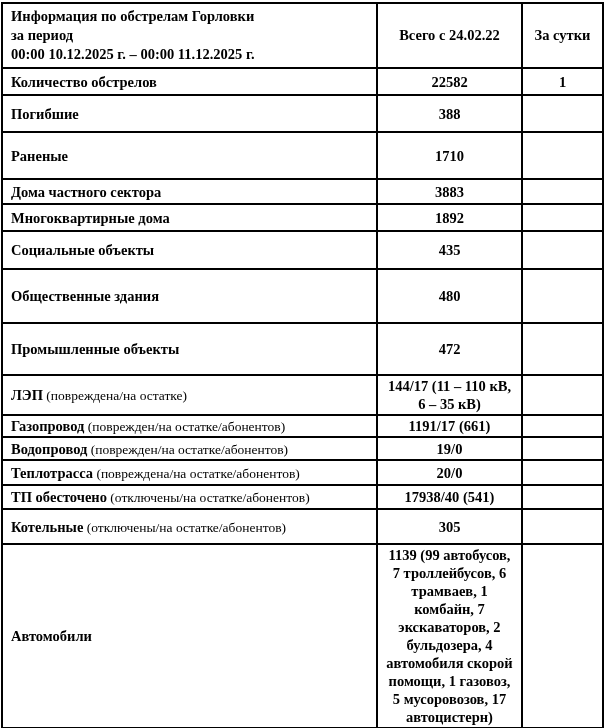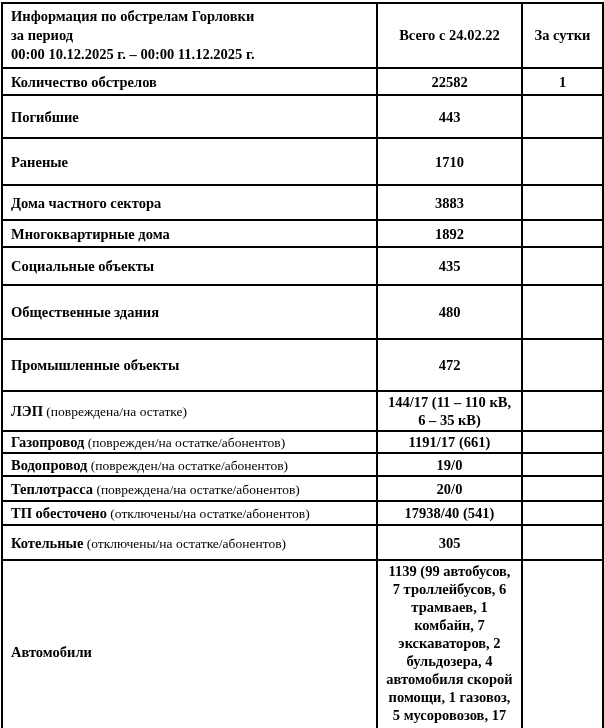--- a/index.html
+++ b/index.html
@@ -74,33 +74,33 @@
       <td class="c2">Всего с 24.02.22</td>
       <td class="c3">За сутки</td>
     </tr>
 
     <tr style="height:27px">
       <td class="c1"><span class="lbl">Количество обстрелов</span><span class="note"></span></td>
       <td class="c2"><span class="val">22582</span></td>
       <td class="c3"><span class="val">1</span></td>
     </tr>
 
-    <tr style="height:43px">
+    <tr style="height:37px">
       <td class="c1"><span class="lbl">Погибшие</span><span class="note"></span></td>
-      <td class="c2"><span class="val">443</span></td>
+      <td class="c2"><span class="val">388</span></td>
       <td class="c3"><span class="val"></span></td>
     </tr>
 
     <tr style="height:47px">
       <td class="c1"><span class="lbl">Раненые</span><span class="note"></span></td>
       <td class="c2"><span class="val">1710</span></td>
       <td class="c3"><span class="val"></span></td>
     </tr>
 
-    <tr style="height:35px">
+    <tr style="height:25px">
       <td class="c1"><span class="lbl">Дома частного сектора</span><span class="note"></span></td>
       <td class="c2"><span class="val">3883</span></td>
       <td class="c3"><span class="val"></span></td>
     </tr>
 
     <tr style="height:27px">
       <td class="c1"><span class="lbl">Многоквартирные дома</span><span class="note"></span></td>
       <td class="c2"><span class="val">1892</span></td>
       <td class="c3"><span class="val"></span></td>
     </tr>

